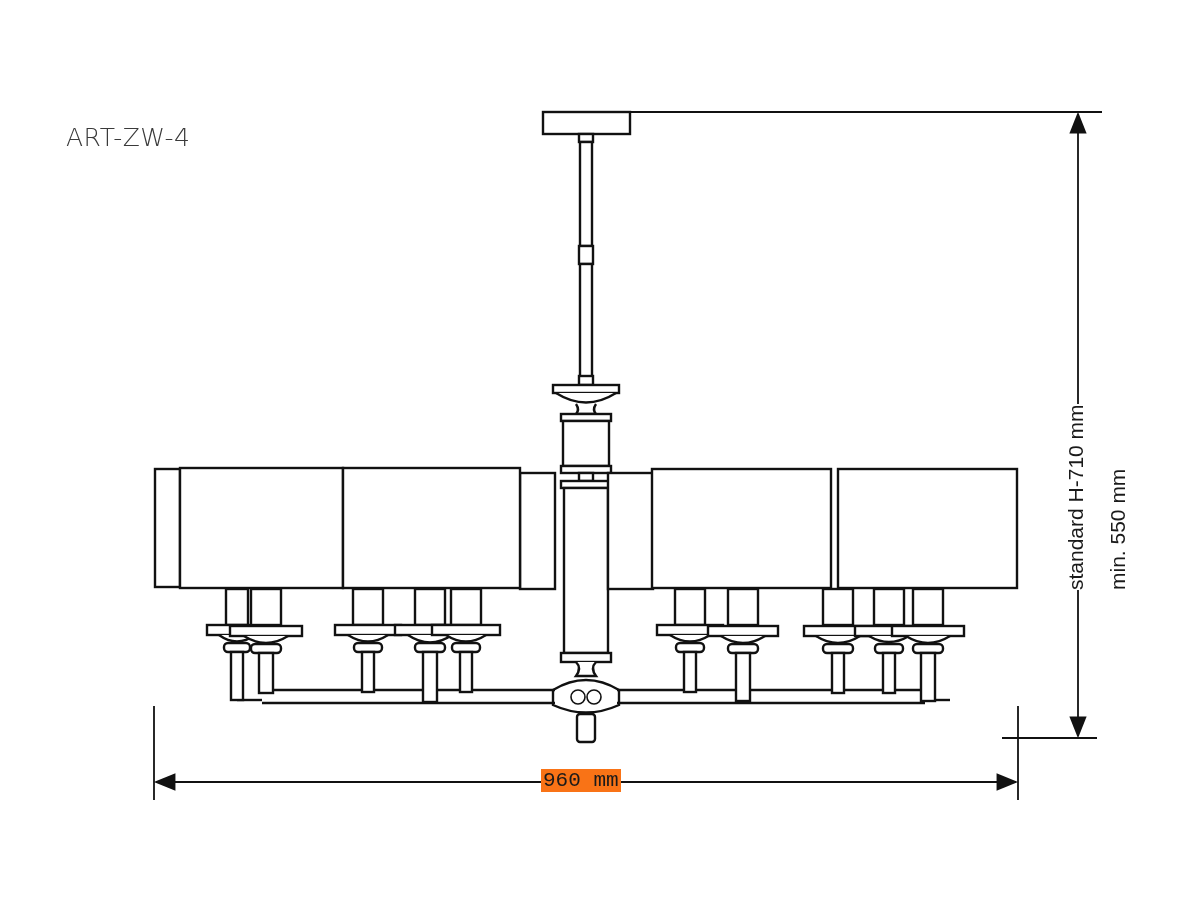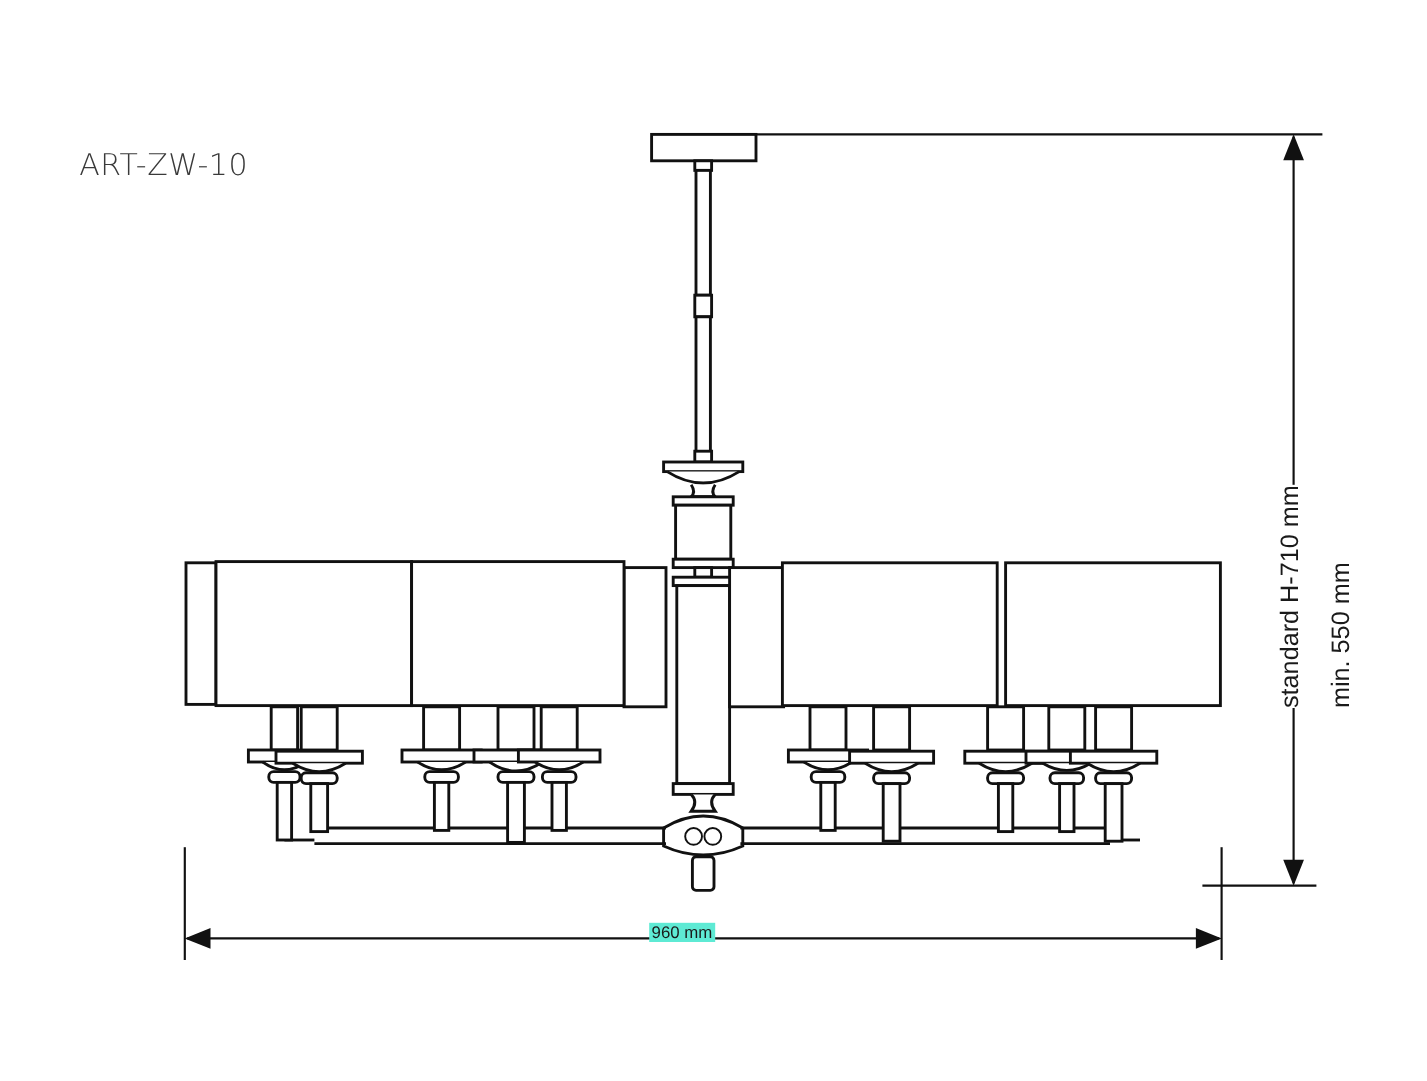--- a/index.html
+++ b/index.html
@@ -4,28 +4,28 @@
   <style>
     html, body { margin: 0; padding: 0; background: #ffffff; }
     body { width: 1189px; height: 901px; position: relative; overflow: hidden; font-family: "DejaVu Sans", sans-serif; }
     .title-block { position: absolute; left: 66px; top: 122px; color: #3a3a3a; }
     .model { font-size: 25px; font-weight: 300; letter-spacing: 0.5px; line-height: 32px; font-family: "DejaVu Sans", sans-serif; }
     .spec { font-size: 23px; line-height: 34px; font-family: "DejaVu Sans", sans-serif; }
     svg.drawing { position: absolute; left: 0; top: 0; }
     .ln { stroke: #111; stroke-width: 2.4; fill: #fff; }
     .thin { stroke: #111; stroke-width: 1.6; fill: none; }
     .dim { stroke: #111; stroke-width: 1.8; fill: none; }
-    .dimtext { position: absolute; color: #1a1a1a; font-family: Liberation Sans, sans-serif; font-size: 14px; background: #5eead4; padding: 0 2px; }
+    .dimtext { position: absolute; color: #1a1a1a; font-family: Liberation Mono, monospace; font-size: 21px; background: #f97316; padding: 0 2px; }
     .vtext { position: absolute; color: #1a1a1a; font-family: "Liberation Sans", sans-serif; font-size: 21px; transform-origin: left top; transform: rotate(-90deg); white-space: nowrap; background: #fff; }
   </style>
 </head>
 <body>
 
 <div class="title-block">
-  <div class="model">ART-ZW-10</div>
+  <div class="model">ART-ZW-4</div>
 </div>
 
 <svg class="drawing" width="1189" height="901" viewBox="0 0 1189 901">
   <defs>
     <marker id="arr" viewBox="0 0 10 10" refX="9" refY="5" markerWidth="14" markerHeight="12" orient="auto-start-reverse">
       <path d="M0,1 L10,5 L0,9 z" fill="#111"></path>
     </marker>
   </defs>
 
   <g>

